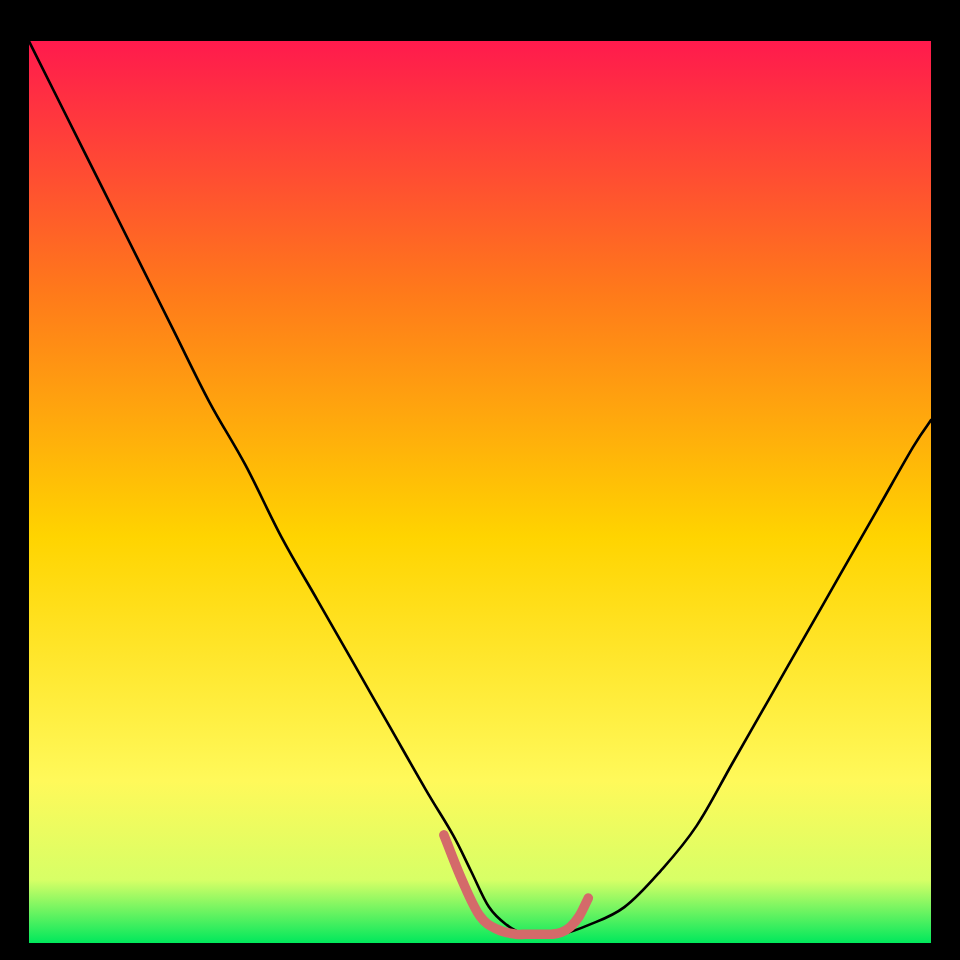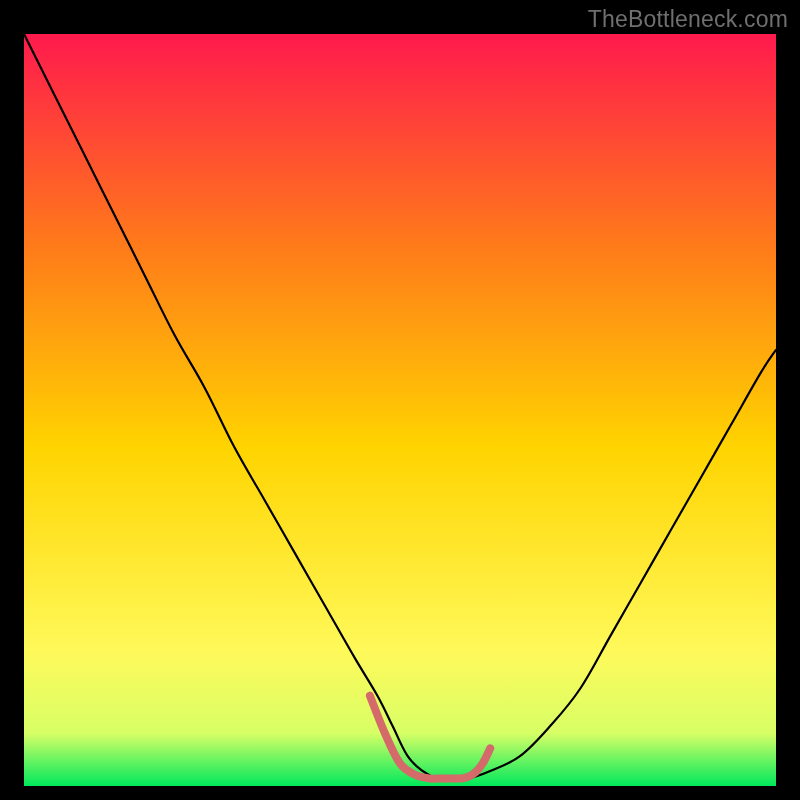--- a/index.html
+++ b/index.html
@@ -39,21 +39,20 @@
   }
   svg {
     display: block;
   }
 </style>
 </head>
 <body>
 
 <div class="frame">
 
-  <div class="watermark">TheBottleneck.com</div>
 
   <div class="plot-area">
     <svg id="chart-svg" width="752" height="752" viewBox="0 0 752 752">
         <defs>
           <linearGradient id="bg-grad" x1="0" y1="0" x2="0" y2="1">
             <stop offset="0%" stop-color="#ff1a4d"></stop>
             <stop offset="28.000000000000004%" stop-color="#ff7a1a"></stop>
             <stop offset="55.00000000000001%" stop-color="#ffd400"></stop>
             <stop offset="82%" stop-color="#fff95a"></stop>
             <stop offset="93%" stop-color="#d7ff66"></stop>

